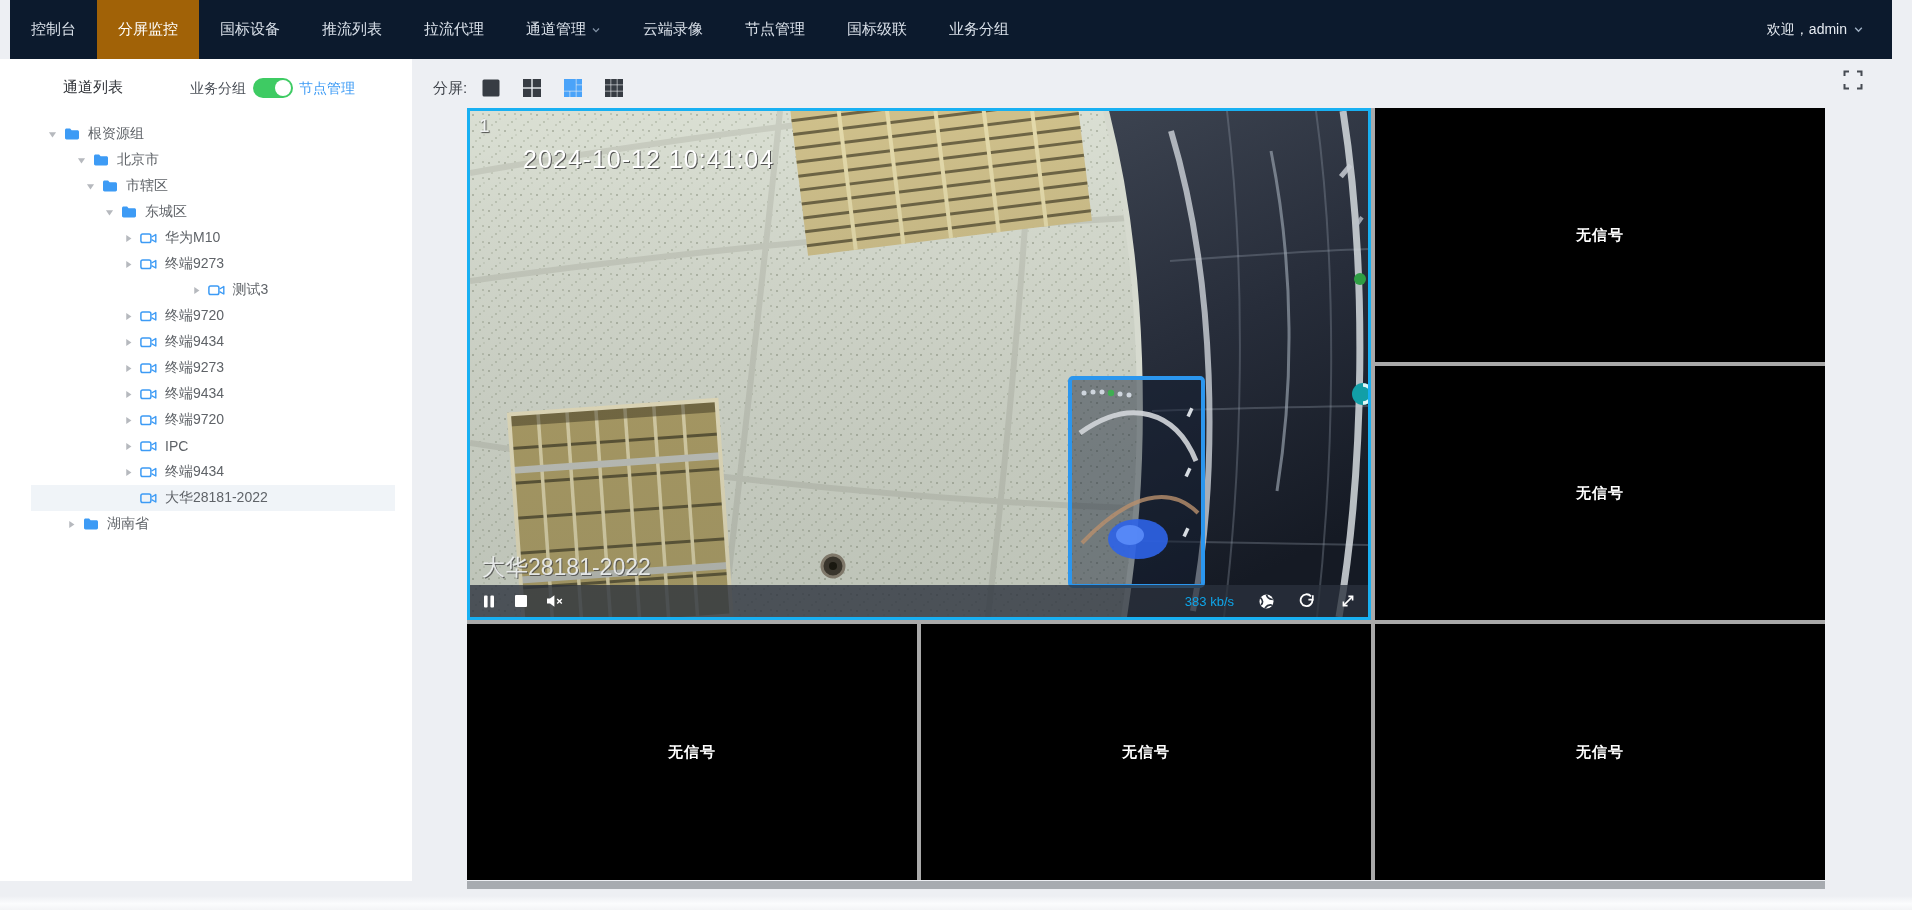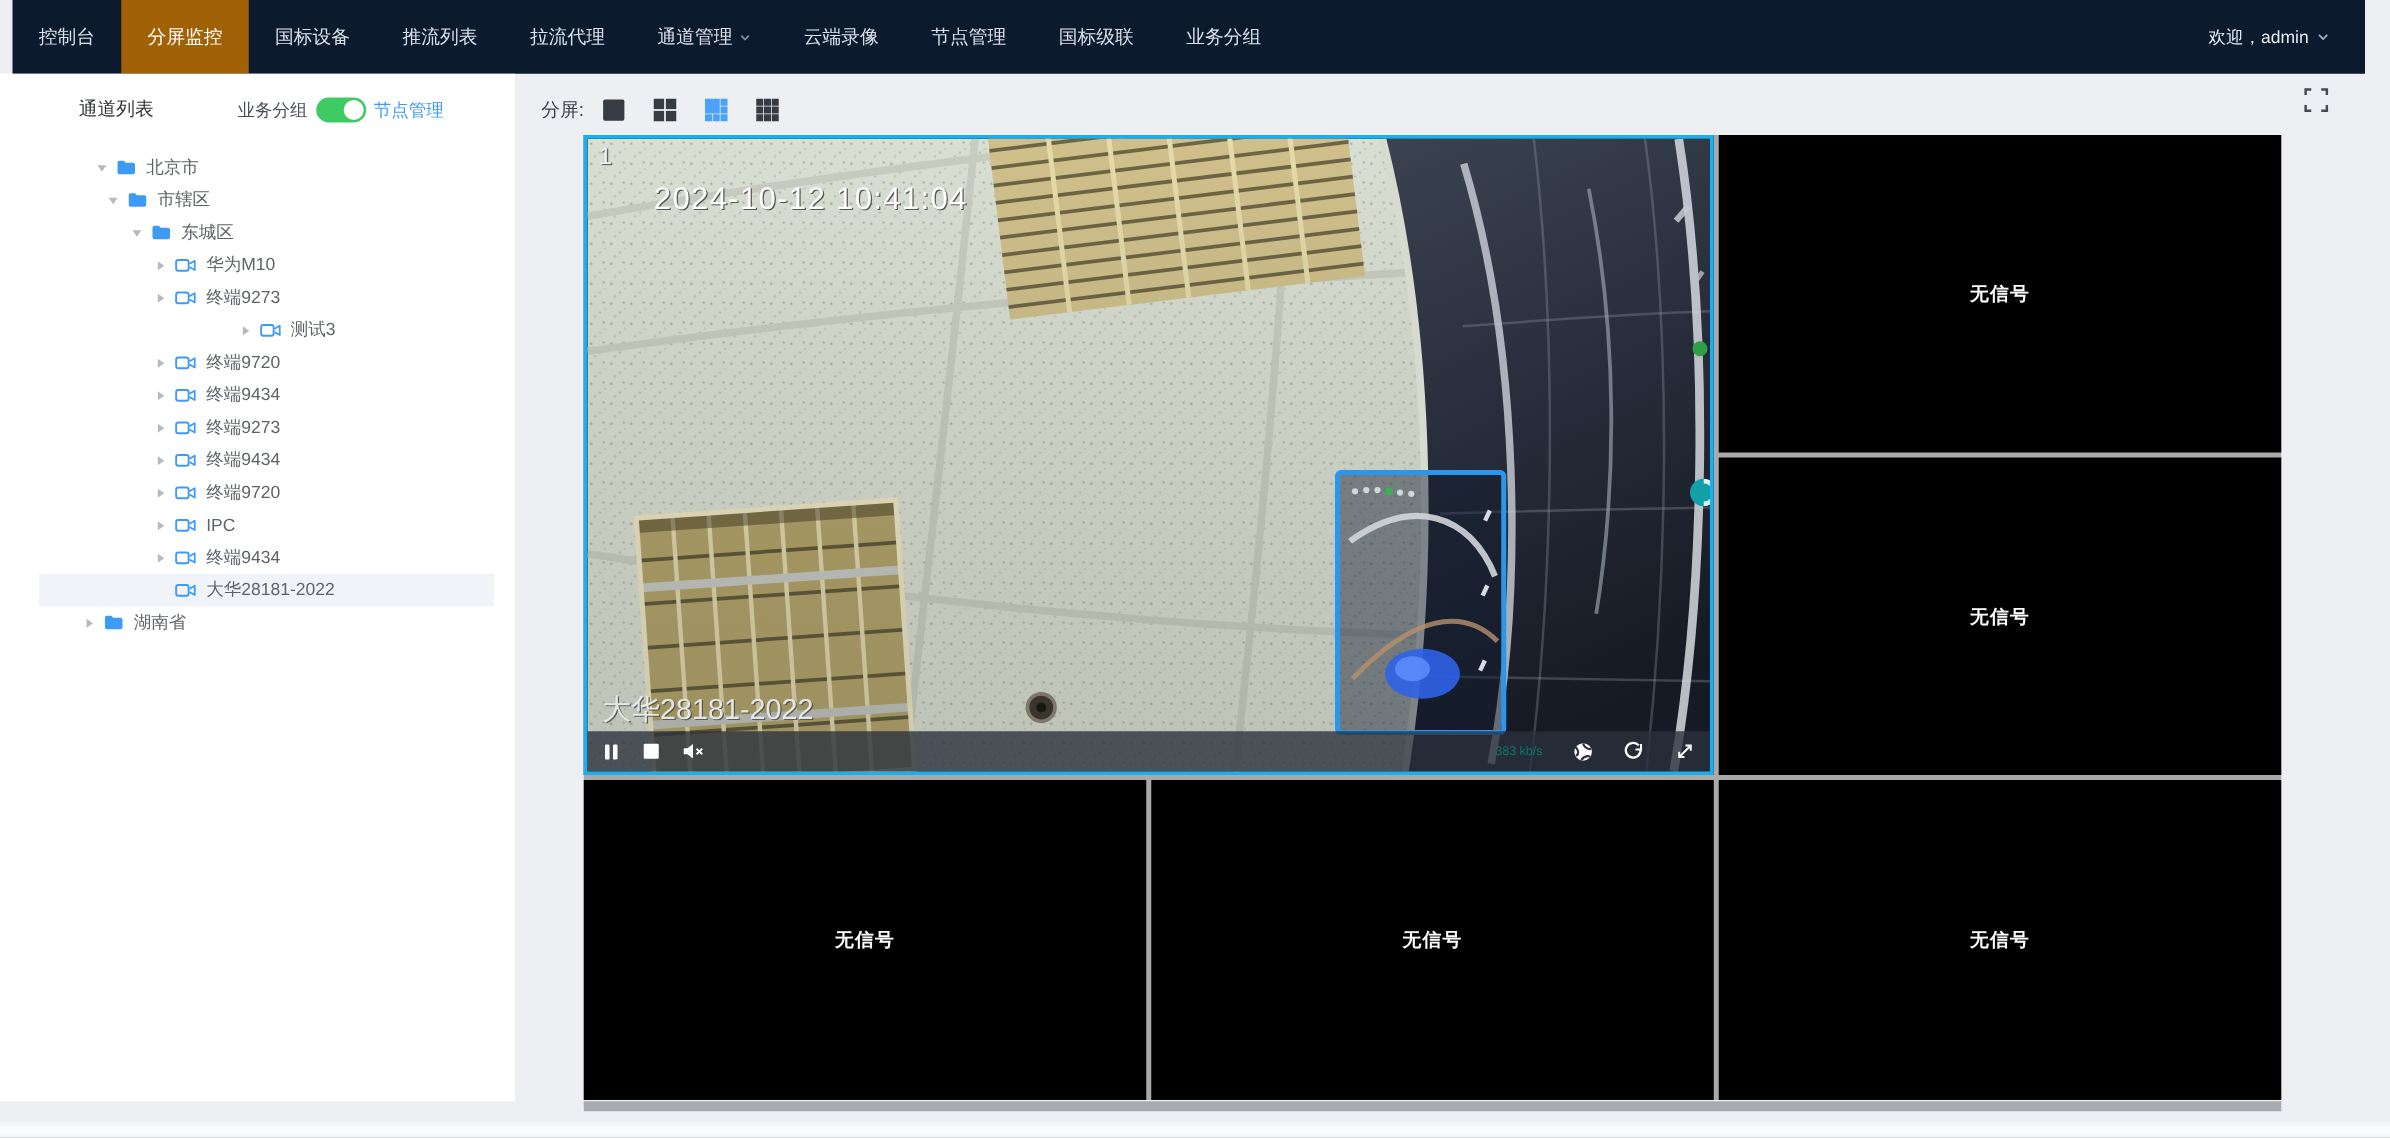--- a/index.html
+++ b/index.html
@@ -49,21 +49,21 @@
   .scene{position:absolute;left:0;top:0;width:100%;height:100%;display:block;}
   .vid-idx{position:absolute;left:9px;top:4px;font-size:19px;color:#f0f2f2;text-shadow:1px 1px 1px rgba(40,40,40,.8);}
   .vid-ts{position:absolute;left:53px;top:34px;font-size:25px;color:#fff;letter-spacing:1px;
           text-shadow:1px 1px 0 rgba(70,70,70,.9);}
   .vid-name{position:absolute;left:12px;bottom:34px;font-size:23px;color:rgba(238,240,240,.92);
             text-shadow:1px 1px 0 rgba(70,70,70,.8);}
   .vbar{position:absolute;left:0;right:0;bottom:0;height:32px;background:rgba(42,49,60,.78);
         display:flex;align-items:center;padding:0 12px;box-sizing:border-box;}
   .vbar .btn{display:inline-flex;margin-right:18px;cursor:pointer;}
   .vbar .rgrp{margin-left:auto;display:flex;align-items:center;gap:24px;}
-  .bitrate{color:#0f766e;font-size:10px;}
+  .bitrate{color:#0ea5e9;font-size:13px;}
   .rgrp .btn{margin:0;}
 
   .hscroll{position:absolute;left:55px;top:822px;width:1358px;height:8px;background:#a7abb0;cursor:pointer;}
   .footer-strip{position:absolute;left:0;top:896px;width:1912px;height:14px;
                 background:linear-gradient(180deg,#edeff3,#fbfcfd 55%,#f3f4f6);}
 </style>
 </head>
 <body>
 
 <div class="app">
@@ -113,20 +113,33 @@
   </div>
 
   <div class="sidebar">
     <div class="side-head">
       <span class="side-title">通道列表</span>
       <span class="group-label">业务分组</span>
       <span class="switch"></span>
       <span class="region-label">节点管理</span>
     </div>
     <div class="tree">
+        <div class="tree-row" style="padding-left: 48px;">
+          <span class="tw">
+            <svg width="9" height="9" viewBox="0 0 8 8">
+              <path d="M0.8 2 L7.2 2 L4 6.6 Z" fill="#b6b9be"></path>
+            </svg>
+          </span>
+          <span class="ti">
+            <svg width="16" height="14" viewBox="0 0 16 14">
+              <path fill="#3d9bf5" d="M1 3.1 C1 2.2 1.7 1.5 2.6 1.5 h3.5 l1.5 1.7 h5.8 c0.9 0 1.6 0.7 1.6 1.6 v6 c0 0.9 -0.7 1.6 -1.6 1.6 H2.6 C1.7 12.4 1 11.7 1 10.8 Z"></path>
+            </svg>
+          </span>
+          <span>根资源组</span>
+        </div>
         <div class="tree-row" style="padding-left: 77px;">
           <span class="tw">
             <svg width="9" height="9" viewBox="0 0 8 8">
               <path d="M0.8 2 L7.2 2 L4 6.6 Z" fill="#b6b9be"></path>
             </svg>
           </span>
           <span class="ti">
             <svg width="16" height="14" viewBox="0 0 16 14">
               <path fill="#3d9bf5" d="M1 3.1 C1 2.2 1.7 1.5 2.6 1.5 h3.5 l1.5 1.7 h5.8 c0.9 0 1.6 0.7 1.6 1.6 v6 c0 0.9 -0.7 1.6 -1.6 1.6 H2.6 C1.7 12.4 1 11.7 1 10.8 Z"></path>
             </svg>

